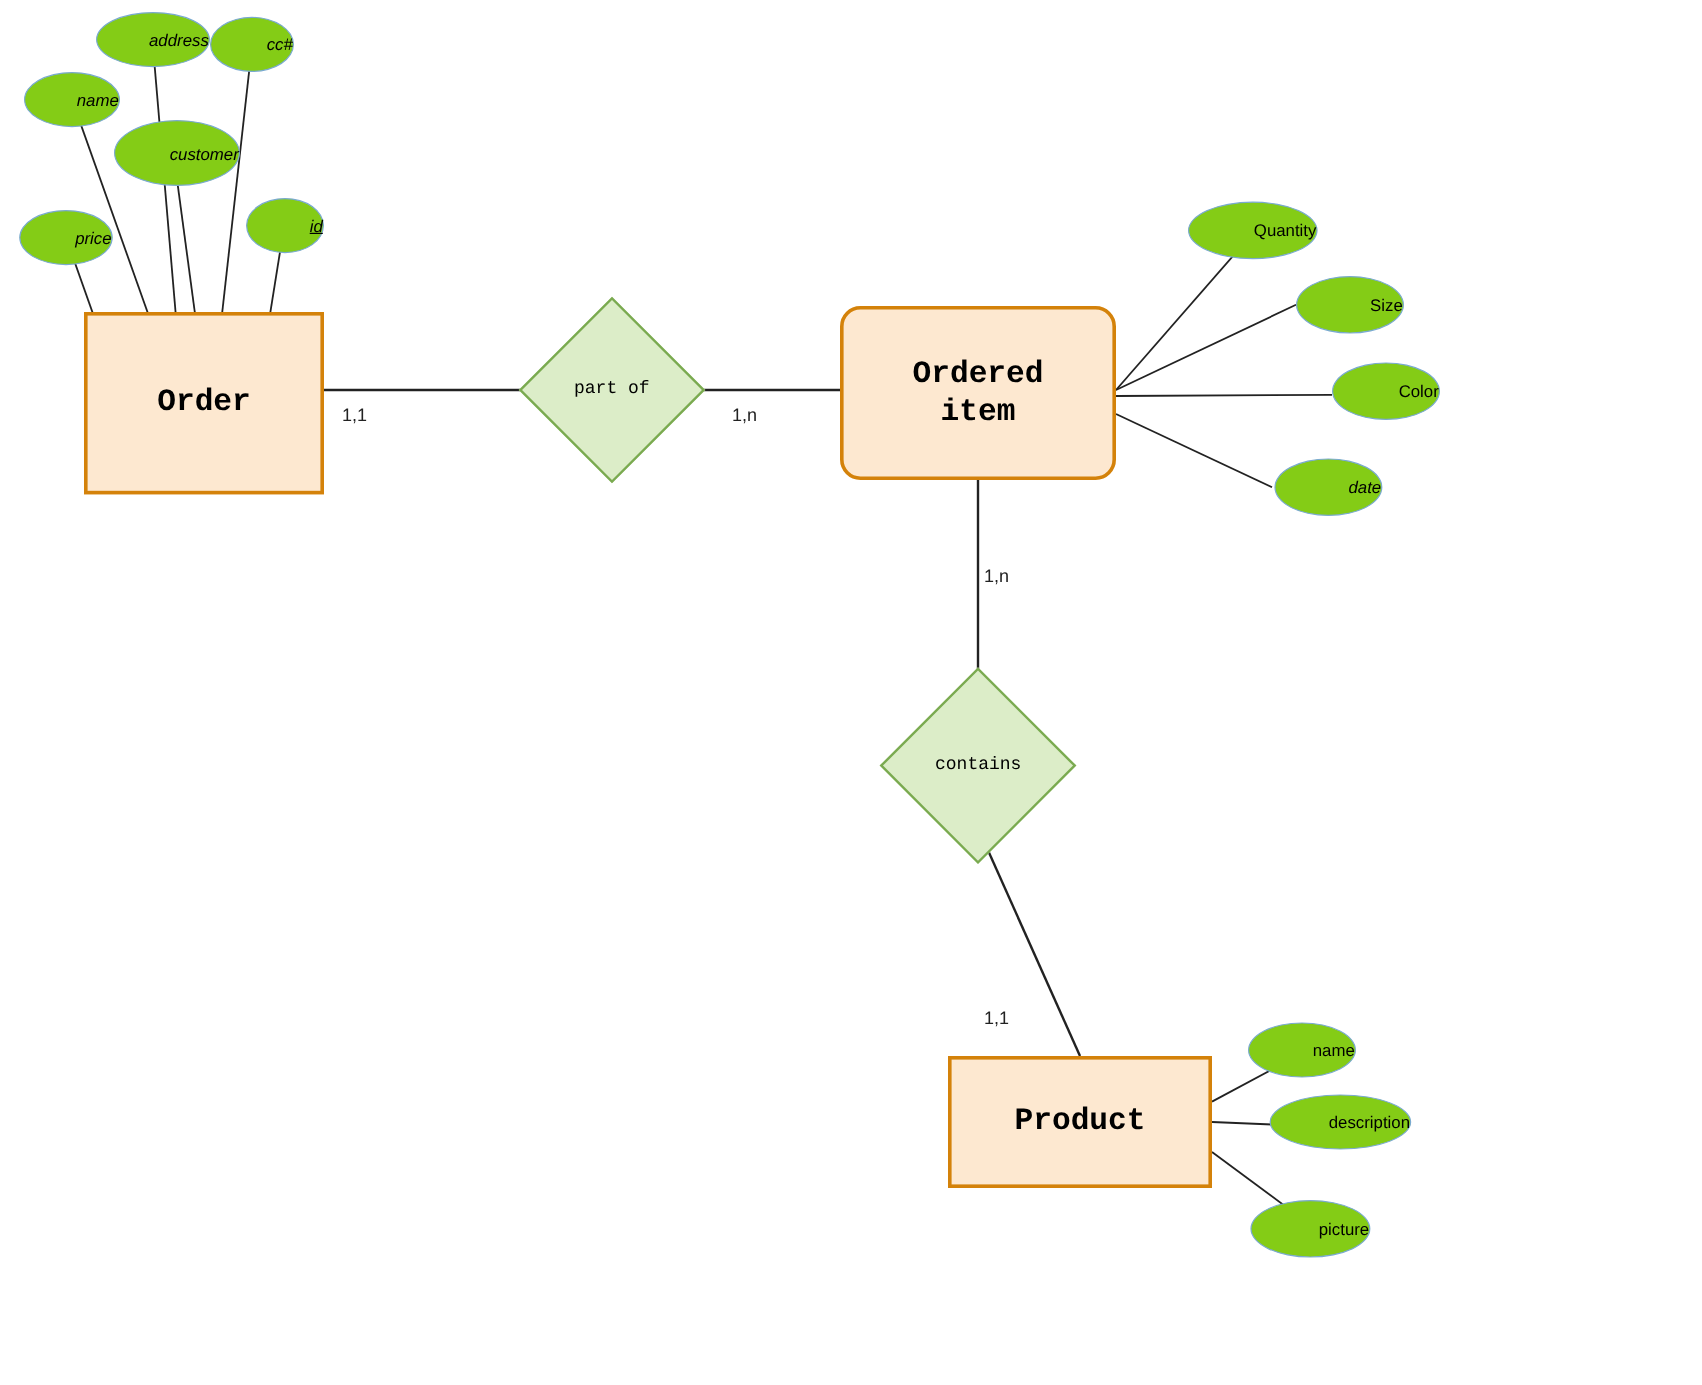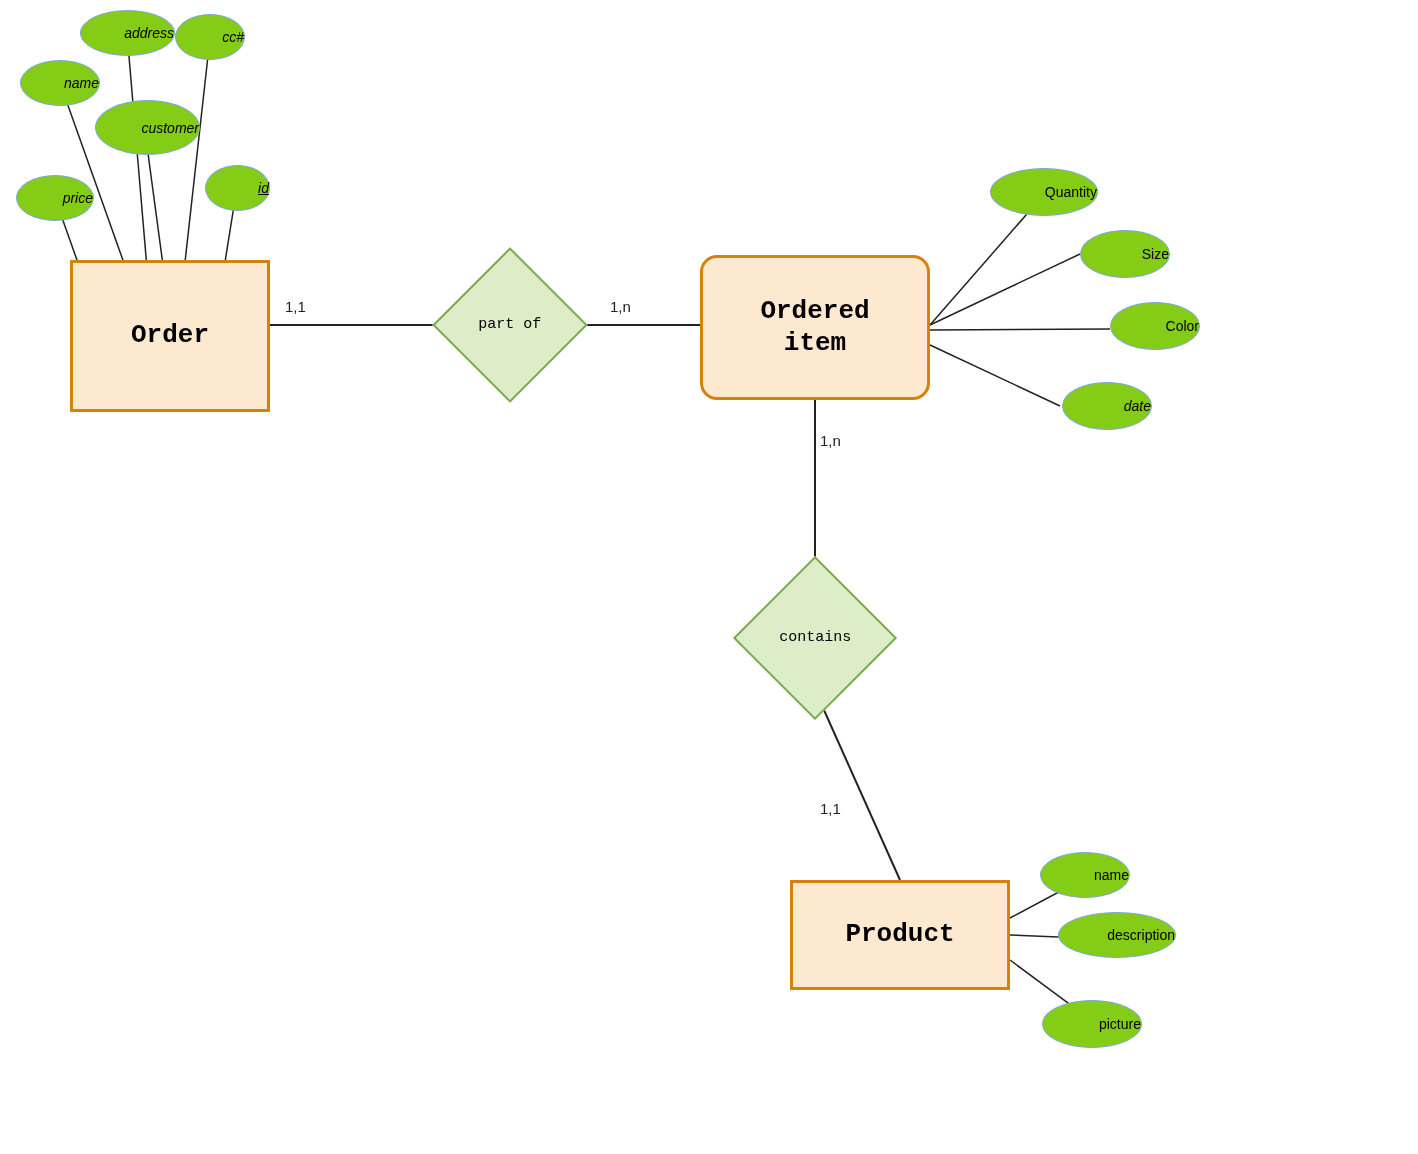--- a/index.html
+++ b/index.html
@@ -64,20 +64,21 @@
       text-align: center;
     }
     .ellipse.underline span {
       text-decoration: underline;
     }
     .cardinality {
       position: absolute;
       font-family: Arial, sans-serif;
       font-size: 15px;
       color: #222;
+      margin-top: 40px;
     }
   </style>
 </head>
 <body>
 
 <svg id="connections-svg">
 
   <line x1="270" y1="325" x2="455" y2="325" stroke="#222" stroke-width="2"></line>
 
   <line x1="565" y1="325" x2="700" y2="325" stroke="#222" stroke-width="2"></line>

